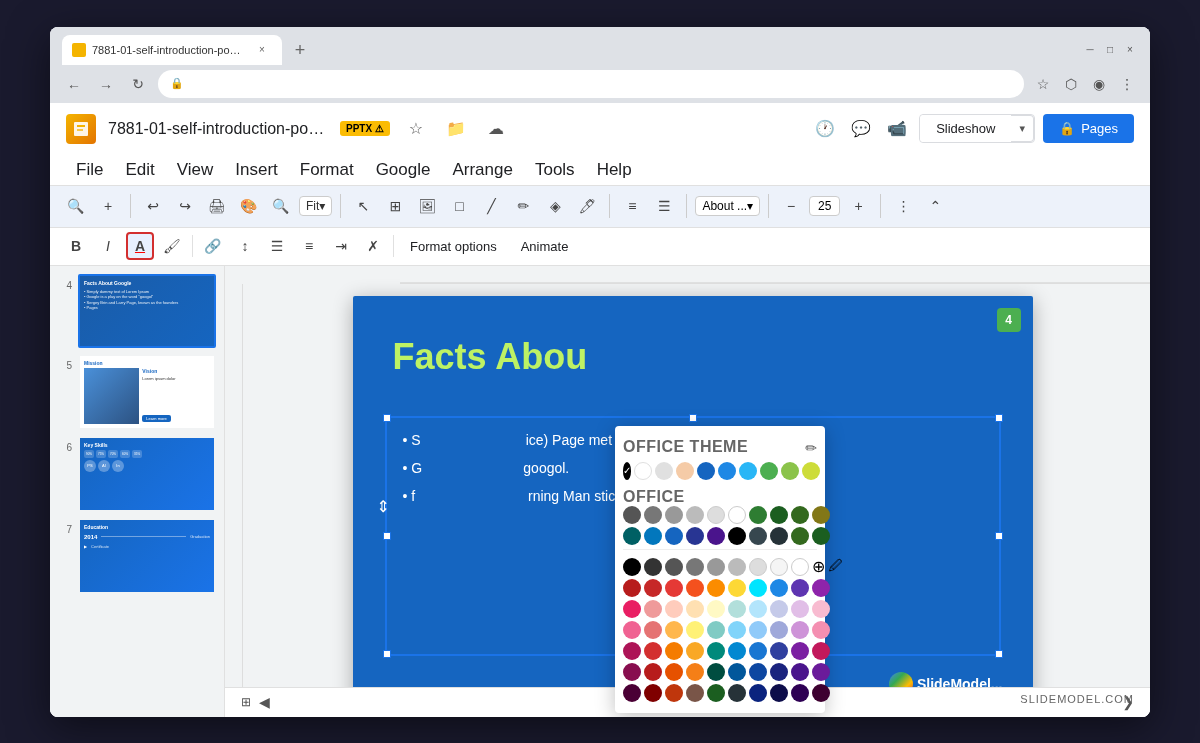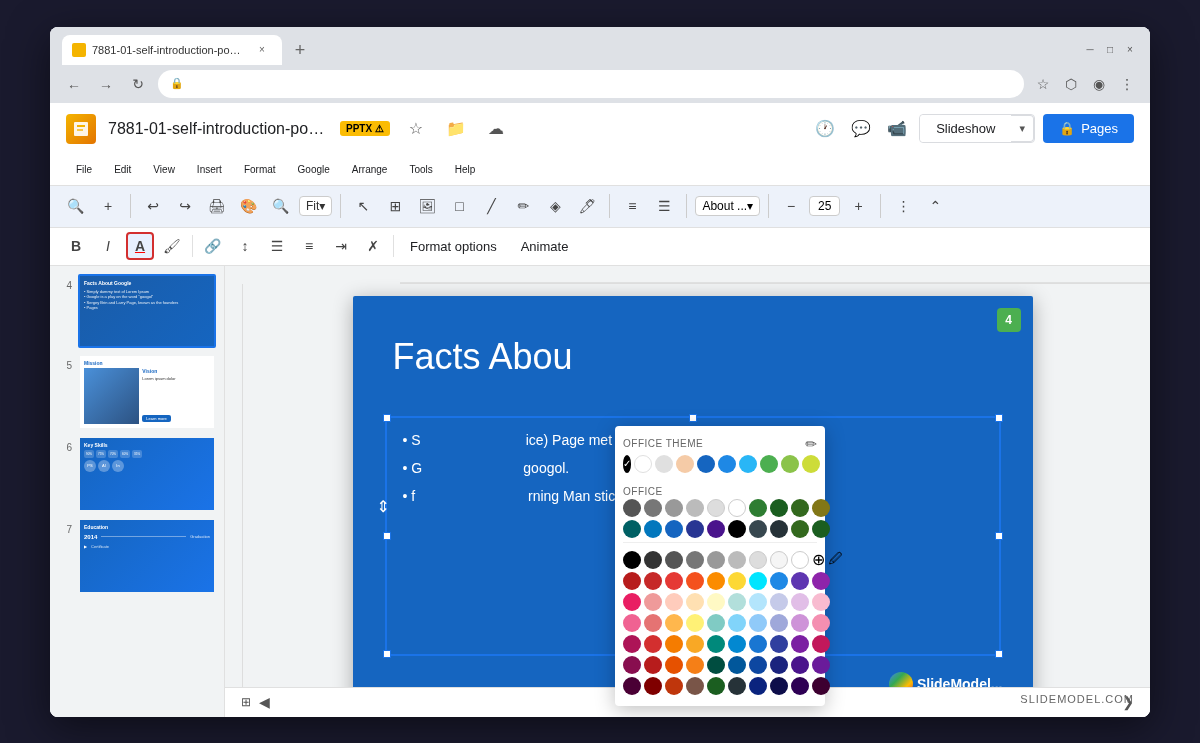--- a/index.html
+++ b/index.html
@@ -256,21 +256,21 @@
     }
     .menu-bar {
       display: flex;
       align-items: center;
       padding: 0 16px;
       gap: 2px;
       height: 30px;
     }
     .menu-item {
       padding: 4px 10px;
-      font-size: 10px;
+      font-size: 17px;
       color: #202124;
       cursor: pointer;
       border-radius: 4px;
     }
     
     .slides-toolbar {
       background: #edf2fa;
       border-bottom: 1px solid #e0e0e0;
       display: flex;
       align-items: center;
@@ -436,23 +436,23 @@
       overflow: hidden;
       margin-top: 20px;
     }
     .slide-content {
       width: 100%;
       height: 100%;
       padding: 40px;
       position: relative;
     }
     .slide-title {
-      color: #ffffff;
+      color: #bef264;
       font-size: 36px;
-      font-weight: normal;
+      font-weight: bold;
       margin-bottom: 46px;
     }
     .slide-number-badge {
       position: absolute;
       top: 12px;
       right: 12px;
       background: #4caf50;
       color: white;
       width: 24px;
       height: 24px;
@@ -486,23 +486,23 @@
       top: 160px;
       left: 390px;
       background: white;
       border-radius: 4px;
       box-shadow: 0 4px 20px rgba(0,0,0,0.25);
       width: 210px;
       padding: 8px;
       z-index: 100;
     }
     .cp-section-title {
-      font-size: 10px;
+      font-size: 16px;
       color: #666;
-      font-weight: 400;
+      font-weight: 700;
       letter-spacing: 0.5px;
       margin-bottom: 6px;
       margin-top: 4px;
     }
     .cp-edit-btn {
       float: right;
       font-size: 14px;
       color: #555;
       cursor: pointer;
     }

